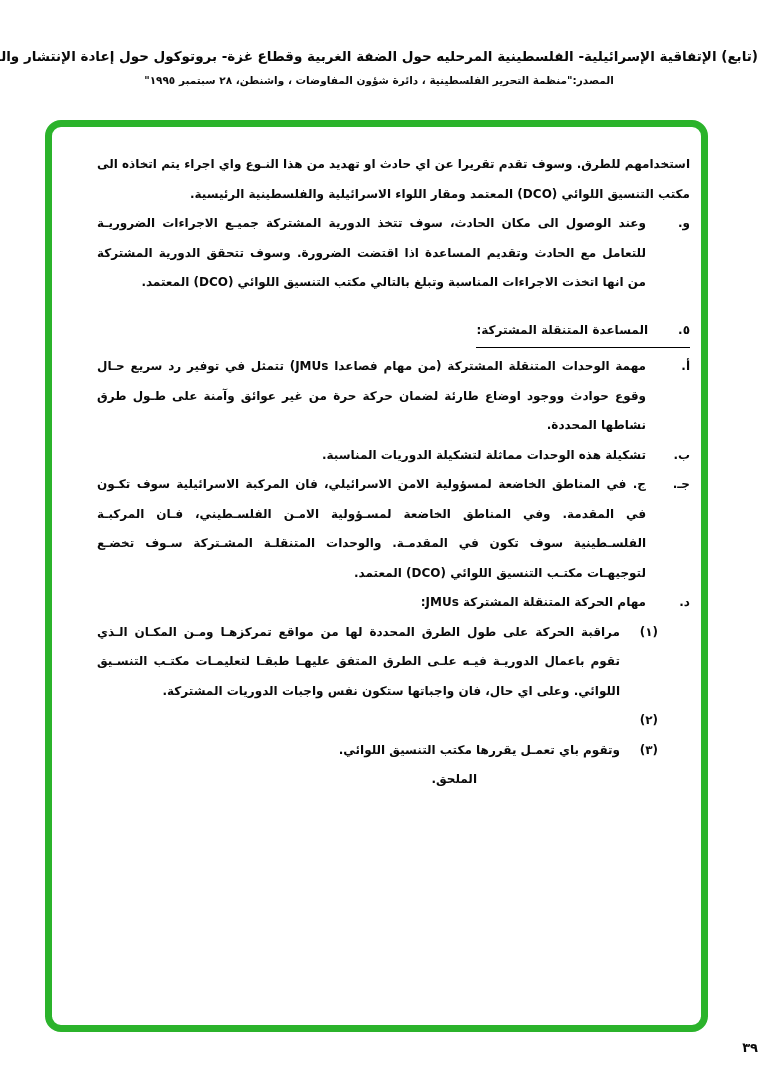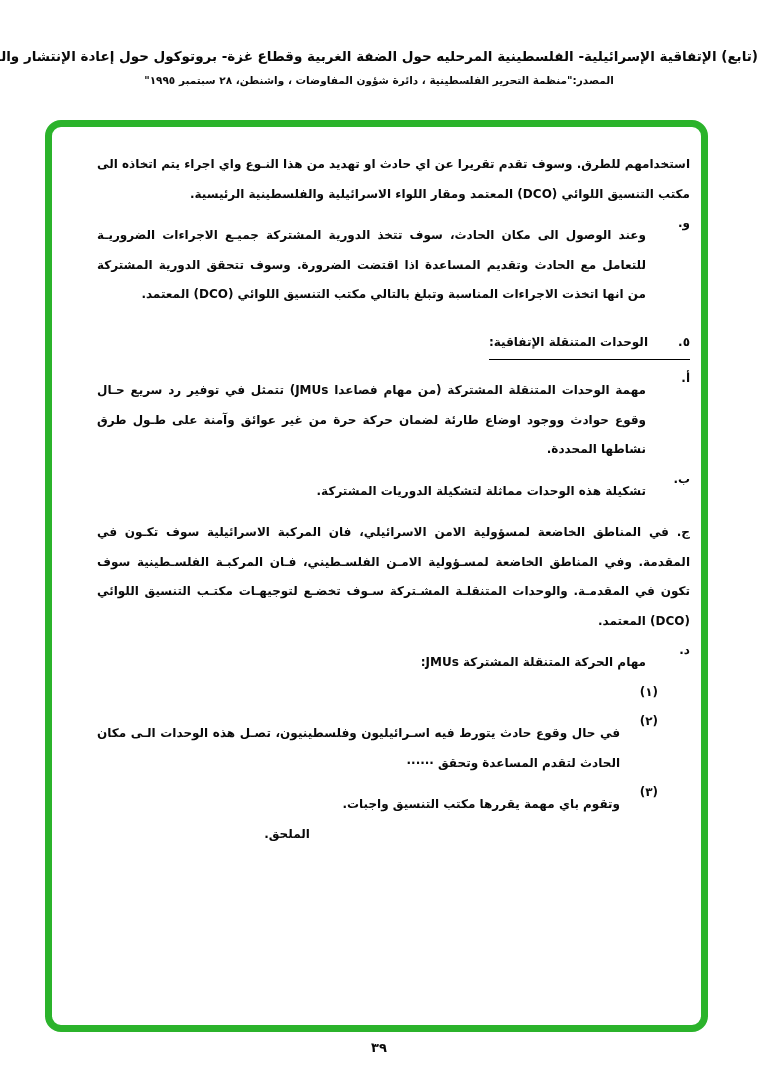--- a/index.html
+++ b/index.html
@@ -18,31 +18,31 @@
   }
   
   .content {
     position:absolute; left:97px; top:150px; width:593px;
     direction:rtl; font-size:12px; line-height:29.5px; font-weight:bold;
     text-align:justify;
   }
   .para { margin:0; text-align:justify; }
   .item { display:flex; margin:0; }
   .item .marker { flex:0 0 44px; text-align:right; }
-  .item .ibody { flex:1; text-align:justify;margin-top:12px; }
+  .item .ibody { flex:1; text-align:justify; }
   .sub { padding-right:32px; }
   .sub .marker { flex:0 0 38px; }
   .heading { margin:18px 0 4px 0; }
   .hwrap { display:inline-block; border-bottom:1.8px solid #000; padding-bottom:2px; }
   .hwrap .hmark { display:inline-block; width:42px; }
   .item6-marker { display:inline; margin-left:18px; }
-  .item6-tail { margin:0 213px 0 0; text-align:center; }
+  .item6-tail { margin:0 213px 0 0; text-align:right; }
   
   .pageno {
-    position:absolute; top:1040px; left:0; right:0; text-align:center;
+    position:absolute; top:1040px; left:0; right:0; 
     direction:rtl; font-weight:bold; font-size:13px;
   }
 </style>
 </head>
 <body>
 
 <div class="page">
 
   <div class="header">
     <div class="header-line1">(تابع) الإتفاقية الإسرائيلية- الفلسطينية المرحليه حول الضفة الغربية وقطاع غزة- بروتوكول حول إعادة الإنتشار والترتيبات الامنية</div>
@@ -54,54 +54,55 @@
   <div class="content">
 
     <p class="para">استخدامهم للطرق. وسوف تقدم تقريرا عن اي حادث او تهديد من هذا النـوع واي اجراء يتم اتخاذه الى مكتب التنسيق اللوائي (DCO) المعتمد ومقار اللواء الاسرائيلية والفلسطينية الرئيسية.</p>
 
     <div class="item">
       <span class="marker">و.</span>
       <span class="ibody">وعند الوصول الى مكان الحادث، سوف تتخذ الدورية المشتركة جميـع الاجراءات الضروريـة للتعامل مع الحادث وتقديم المساعدة اذا اقتضت الضرورة. وسوف تتحقق الدورية المشتركة من انها اتخذت الاجراءات المناسبة وتبلغ بالتالي مكتب التنسيق اللوائي (DCO) المعتمد.</span>
     </div>
 
     <div class="heading">
-      <span class="hwrap"><span class="hmark">٥.</span><span>الوحدات المتنقلة الإتفاقية:</span></span>
+      <span class="hwrap"><span class="hmark">٥.</span><span>المساعدة المتنقلة المشتركة:</span></span>
     </div>
 
     <div class="item">
       <span class="marker">أ.</span>
       <span class="ibody">مهمة الوحدات المتنقلة المشتركة (من مهام فصاعدا JMUs) تتمثل في توفير رد سريع حـال وقوع حوادث ووجود اوضاع طارئة لضمان حركة حرة من غير عوائق وآمنة على طـول طرق نشاطها المحددة.</span>
     </div>
 
     <div class="item">
       <span class="marker">ب.</span>
-      <span class="ibody">تشكيلة هذه الوحدات مماثلة لتشكيلة الدوريات المشتركة.</span>
+      <span class="ibody">تشكيلة هذه الوحدات مماثلة لتشكيلة الدوريات المناسبة.</span>
     </div>
 
     <div class="item">
+      <span class="marker">جـ.</span>
       <span class="ibody">ج. في المناطق الخاضعة لمسؤولية الامن الاسرائيلي، فان المركبة الاسرائيلية سوف تكـون في المقدمة. وفي المناطق الخاضعة لمسـؤولية الامـن الفلسـطيني، فـان المركبـة الفلسـطينية سوف تكون في المقدمـة. والوحدات المتنقلـة المشـتركة سـوف تخضـع لتوجيهـات مكتـب التنسيق اللوائي (DCO) المعتمد.</span>
     </div>
 
     <div class="item">
       <span class="marker">د.</span>
       <span class="ibody">مهام الحركة المتنقلة المشتركة JMUs:</span>
     </div>
 
     <div class="item sub">
       <span class="marker">(١)</span>
+      <span class="ibody">مراقبة الحركة على طول الطرق المحددة لها من مواقع تمركزهـا ومـن المكـان الـذي تقوم باعمال الدوريـة فيـه علـى الطرق المتفق عليهـا طبقـا لتعليمـات مكتـب التنسـيق اللوائي. وعلى اي حال، فان واجباتها ستكون نفس واجبات الدوريات المشتركة.</span>
     </div>
 
     <div class="item sub">
       <span class="marker">(٢)</span>
-      <span class="ibody">في حال وقوع حادث يتورط فيه اسـرائيليون وفلسطينيون، تصـل هذه الوحدات الـى مكان الحادث لتقدم المساعدة وتحقق ······</span>
     </div>
 
     <div class="item sub">
       <span class="marker">(٣)</span>
-      <span class="ibody">وتقوم باي مهمة يقررها مكتب التنسيق واجبات.</span>
+      <span class="ibody">وتقوم باي تعمـل يقررها مكتب التنسيق اللوائي.</span>
     </div>
 
     <div class="item6-tail">الملحق.</div>
 
   </div>
 
   <div class="pageno">٣٩</div>
 
 </div>
 

